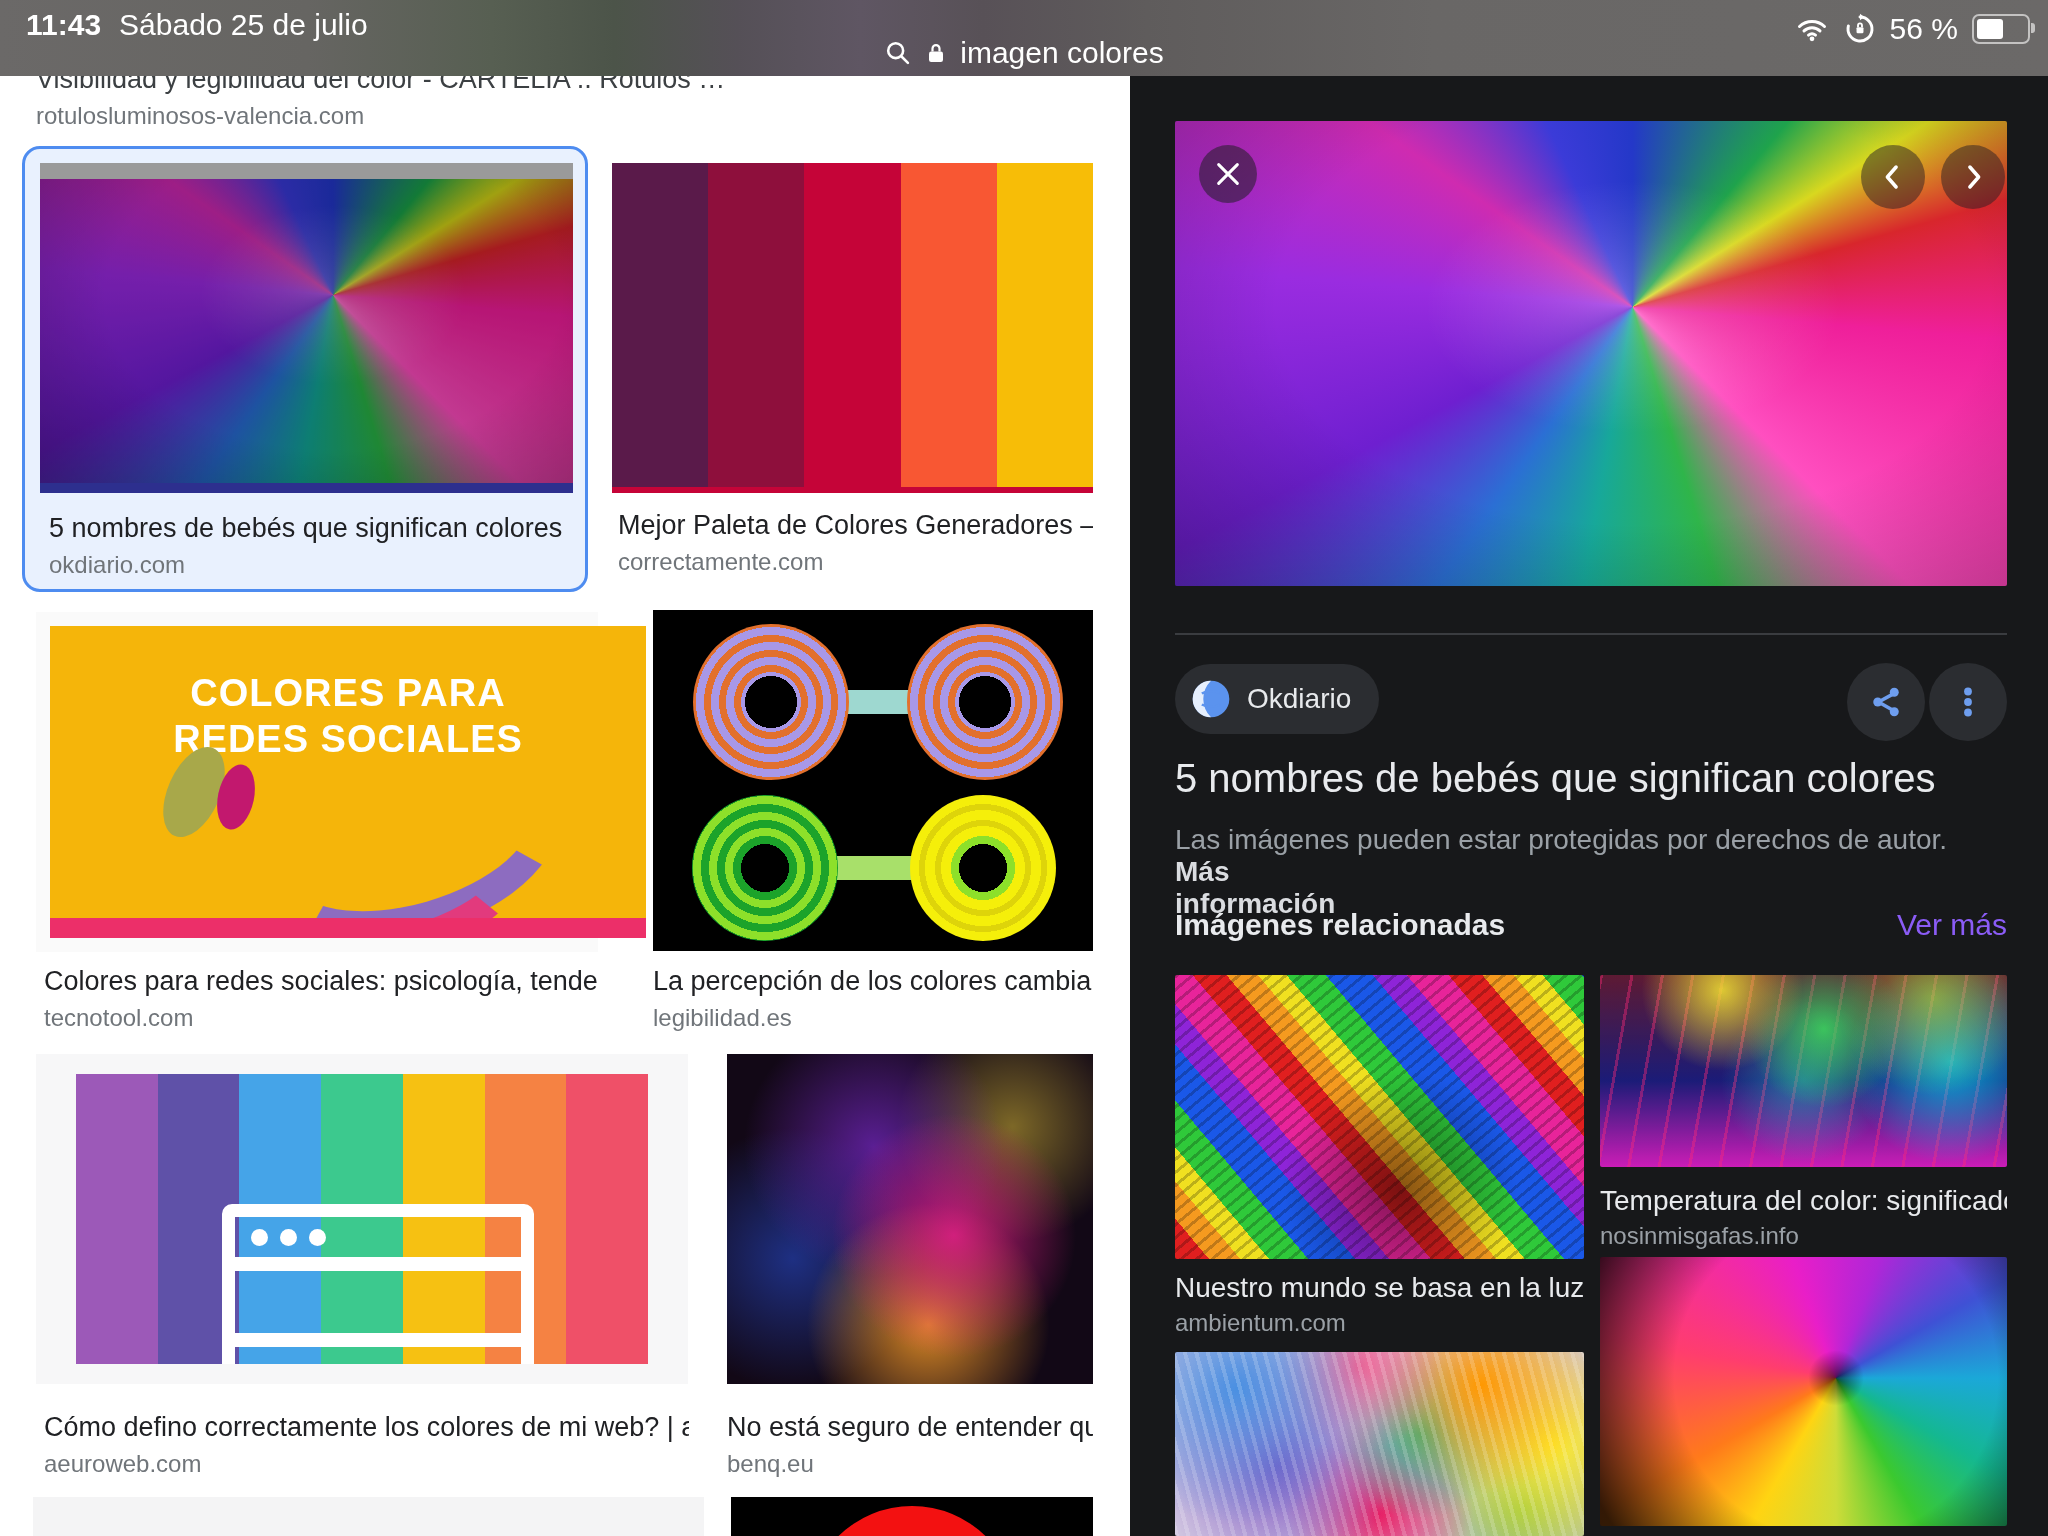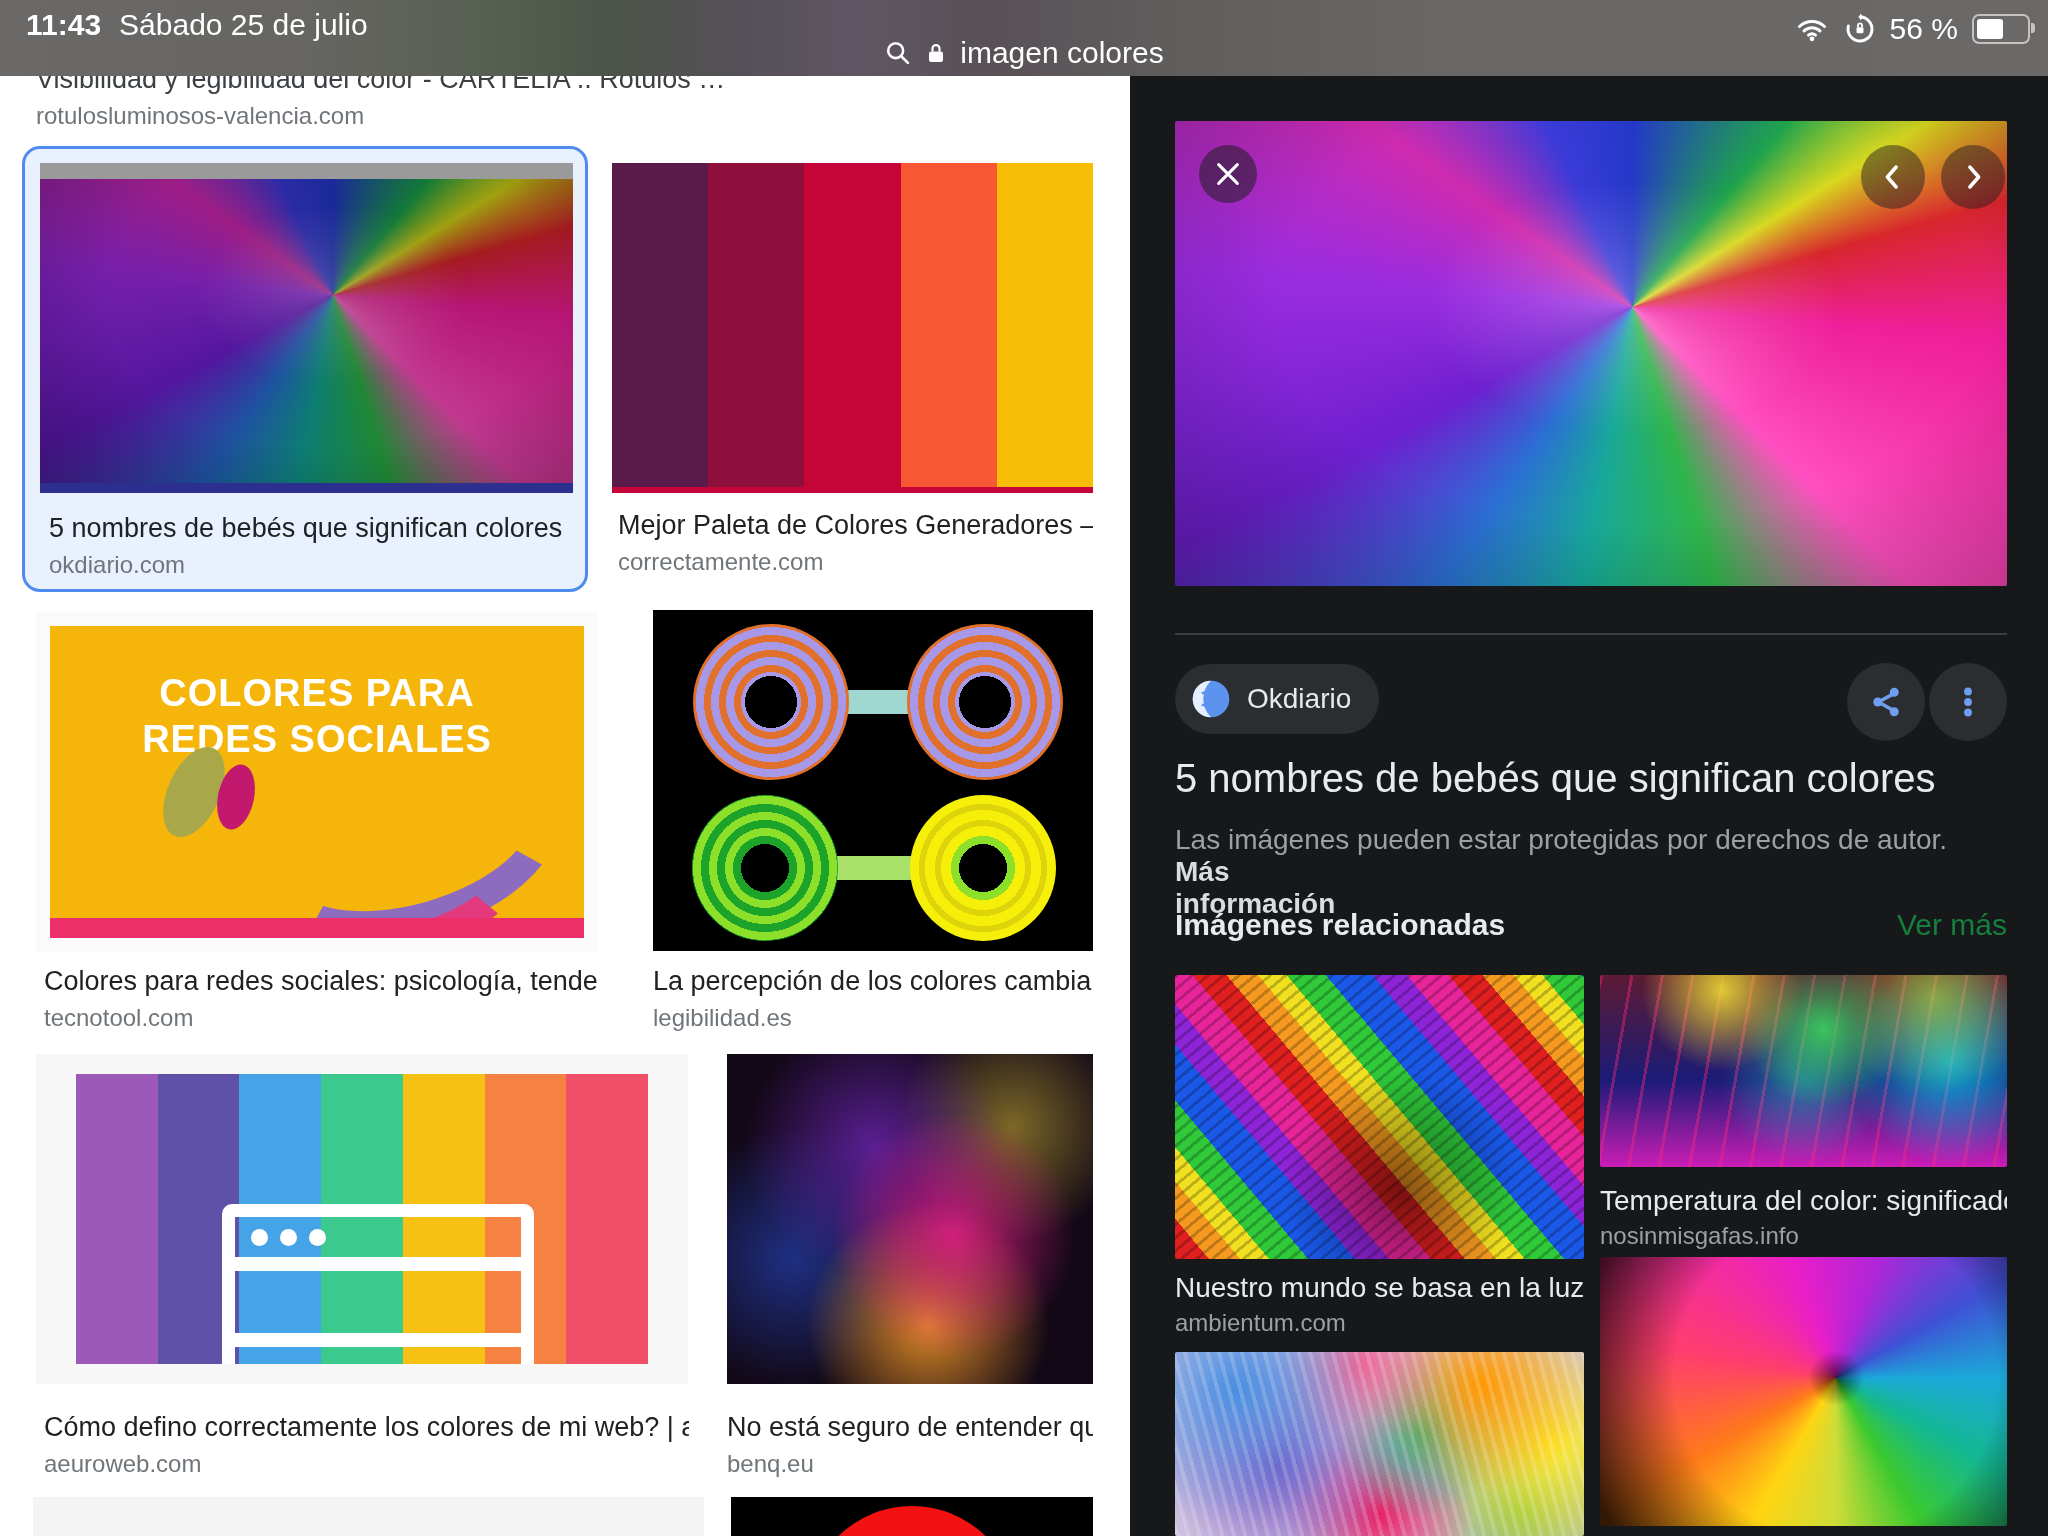--- a/index.html
+++ b/index.html
@@ -44,21 +44,21 @@
   }
   .dimmed{filter:brightness(.74) saturate(1.05);}
   .chromebar{position:absolute;left:0;top:0;right:0;height:16px;background:#9a9a9a;}
   .navybar{position:absolute;left:0;bottom:0;right:0;height:10px;background:#2d2f8e;}
 
   .palette{left:612px;top:163px;width:481px;height:330px;display:flex;}
   .palette .band{flex:1;}
   .palette .edge{position:absolute;left:0;right:0;bottom:0;height:6px;}
 
   .ycard{left:36px;top:612px;width:562px;height:340px;background:#fafafa;}
-  .yimg{left:14px;top:14px;width:534px;height:312px;overflow:hidden;}
+  .yimg{left:14px;top:14px;width:596px;height:312px;overflow:hidden;}
   .ytxt{position:absolute;left:0;right:0;top:44px;text-align:center;color:#fff;font-weight:800;font-size:38px;line-height:46px;letter-spacing:1px;}
   .crescent{position:absolute;border:30px solid transparent;border-radius:50%;}
   .pinkstrip{position:absolute;left:0;right:0;bottom:0;height:20px;background:#ec2f69;}
 
   .circtile{left:653px;top:610px;width:440px;height:341px;background:#000;overflow:hidden;}
   .ring{position:absolute;border-radius:50%;}
 
   .stripecard{left:36px;top:1054px;width:652px;height:330px;background:#f7f7f8;}
   .stripeimg{left:40px;top:20px;width:572px;height:290px;display:flex;overflow:hidden;}
   .stripeimg .vs{flex:1;}
@@ -85,21 +85,21 @@
   .mainimg{left:45px;top:121px;width:832px;height:465px;overflow:hidden;border-radius:2px;}
   .ovbtn{position:absolute;border-radius:50%;background:rgba(32,30,36,.55);display:flex;align-items:center;justify-content:center;}
   .divider{left:45px;top:633px;width:832px;height:2px;background:#3a3c40;}
   .chip{left:45px;top:664px;height:70px;border-radius:35px;background:#2b2d31;display:flex;align-items:center;gap:14px;padding:0 28px 0 14px;color:#e8eaed;font-size:28px;}
   .circbtn{position:absolute;width:78px;height:78px;border-radius:50%;background:#2b2d31;display:flex;align-items:center;justify-content:center;}
   .ptitle{left:45px;top:756px;width:832px;font-size:40px;color:#e8eaed;}
   .pdesc{left:45px;top:824px;width:820px;font-size:28px;line-height:32px;color:#9aa0a6;}
   .pdesc b{color:#dadce0;font-weight:700;}
   .secrow{left:45px;top:908px;width:832px;display:flex;justify-content:space-between;align-items:baseline;}
   .sectitle{font-size:30px;font-weight:700;color:#e8eaed;}
-  .vermas{font-size:30px;color:#15803d;}
+  .vermas{font-size:30px;color:#8b5cf6;}
   .rcap{font-size:28px;color:#e8eaed;white-space:nowrap;overflow:hidden;}
   .rdom{font-size:24px;color:#9aa0a6;white-space:nowrap;overflow:hidden;}
 
   .reltile{position:absolute;border-radius:2px;overflow:hidden;}
   .diag{
     background:
       radial-gradient(circle at 55% 75%, rgba(0,0,0,.45), transparent 38%),
       repeating-linear-gradient(140deg, rgba(0,0,0,.22) 0 3px, transparent 3px 10px),
       repeating-linear-gradient(50deg, #e01f1f 0 26px, #f59a1f 26px 50px, #f0e020 50px 72px,
         #2fc93a 72px 102px, #1a58e8 102px 138px, #8e24d8 138px 164px, #e8249a 164px 196px);}

